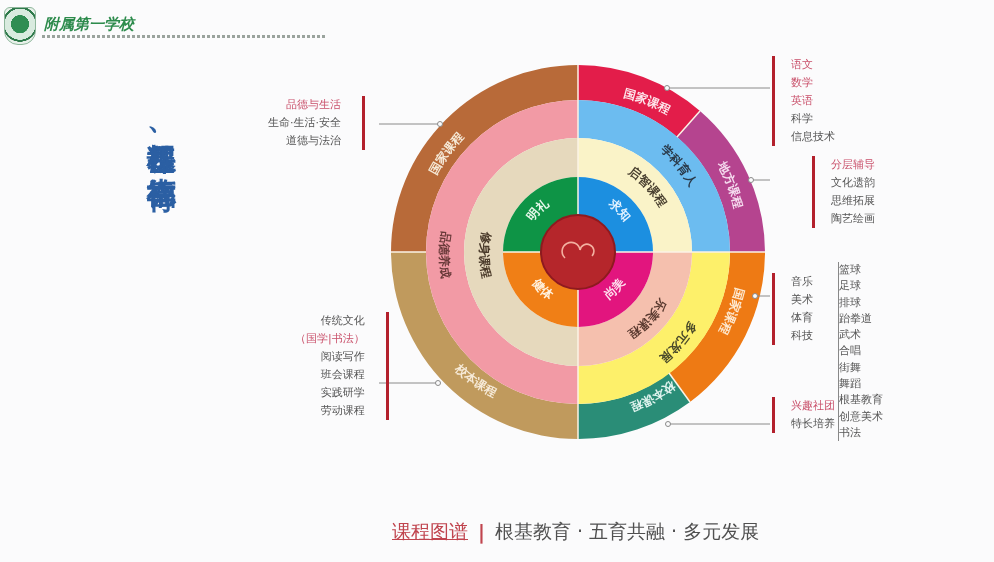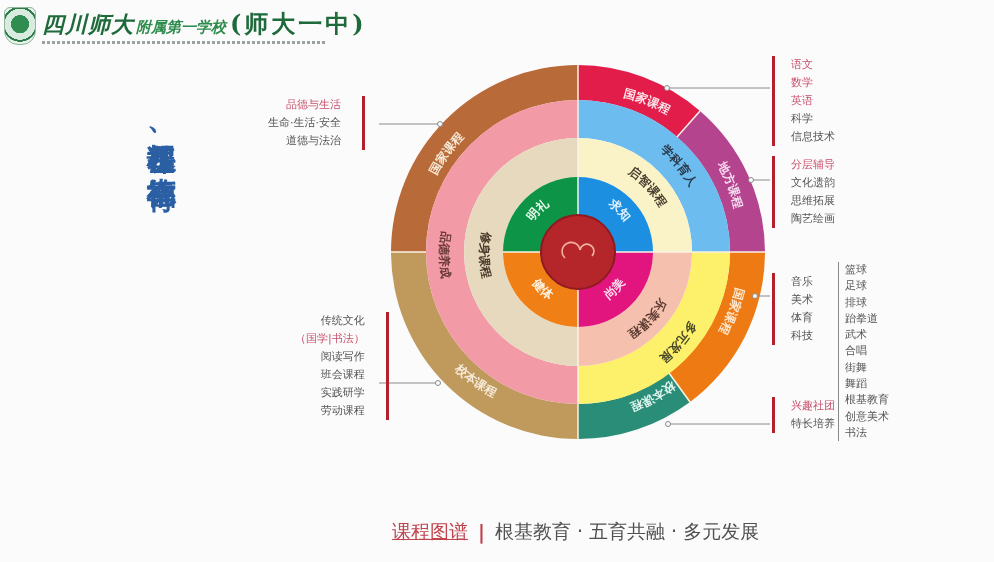--- a/index.html
+++ b/index.html
@@ -27,37 +27,35 @@
     writing-mode: vertical-rl; letter-spacing: 1px;
     font-family: "DejaVu Sans", sans-serif;
   }
   .diagram { position: absolute; left: 0; top: 0; }
 
   .label-group { position: absolute; font-size: 11px; line-height: 18px; color: #555; }
   .label-group .item { white-space: nowrap; }
   .label-group .item.hl { color: #c9506a; }
   .label-left { text-align: right; padding-right: 21px; border-right: 3px solid #b3202c; }
   .label-right { text-align: left; padding-left: 16px; border-left: 3px solid #b3202c; }
-  .label-right-thin { text-align: left; padding-left: 6px; border-left: 1px solid #888; font-size: 11px; line-height: 16.3px; }
+  .label-right-thin { text-align: left; border-left: 1px solid #888; font-size: 11px; line-height: 16.3px; }
 
   .footer { position: absolute; left: 392px; top: 519px; font-size: 19px; display: flex; align-items: center; }
   .footer .red { color: #c0444e; text-decoration: underline; }
   .footer .bar { color: #c0444e; margin: 0 10px; font-weight: bold; }
   .footer .grey { color: #505050; }
 </style>
 </head>
 <body>
 
 <div class="header">
   <div class="logo-badge"></div>
   <div class="school">
     <div class="school-row">
-      <span class="school-a">四川师大</span>
       <span class="school-b">附属第一学校</span>
-      <span class="school-c">(师大一中)</span>
     </div>
     <div class="school-sub"></div>
   </div>
 </div>
 
 <div class="side-title">根基课程、幸福德育</div>
 
 <svg class="diagram" width="994" height="562">
   <defs>
     <path id="arc-l4-tl" d="M 418 240 A 162 162 0 0 1 520 100"></path>
@@ -172,21 +170,21 @@
 </div>
 
 <div class="label-group label-right" style="left:772px; top:56px;">
   <div class="item hl">语文</div>
   <div class="item hl">数学</div>
   <div class="item hl">英语</div>
   <div class="item">科学</div>
   <div class="item">信息技术</div>
 </div>
 
-<div class="label-group label-right" style="left:772px; top:156px;font-family:Liberation Mono, monospace;">
+<div class="label-group label-right" style="left:812px; top:156px;font-family:Liberation Mono, monospace;">
   <div class="item hl">分层辅导</div>
   <div class="item">文化遗韵</div>
   <div class="item">思维拓展</div>
   <div class="item">陶艺绘画</div>
 </div>
 
 <div class="label-group label-right" style="left:772px; top:273px;">
   <div class="item">音乐</div>
   <div class="item">美术</div>
   <div class="item">体育</div>

